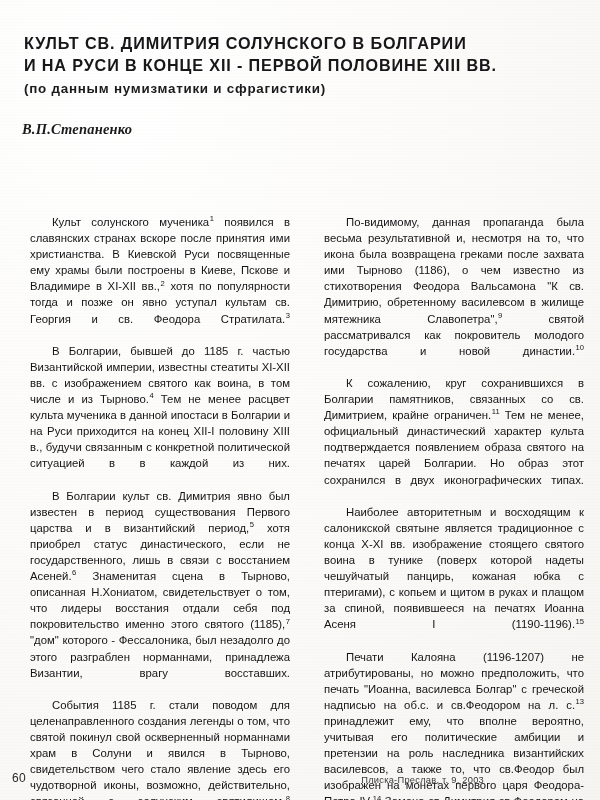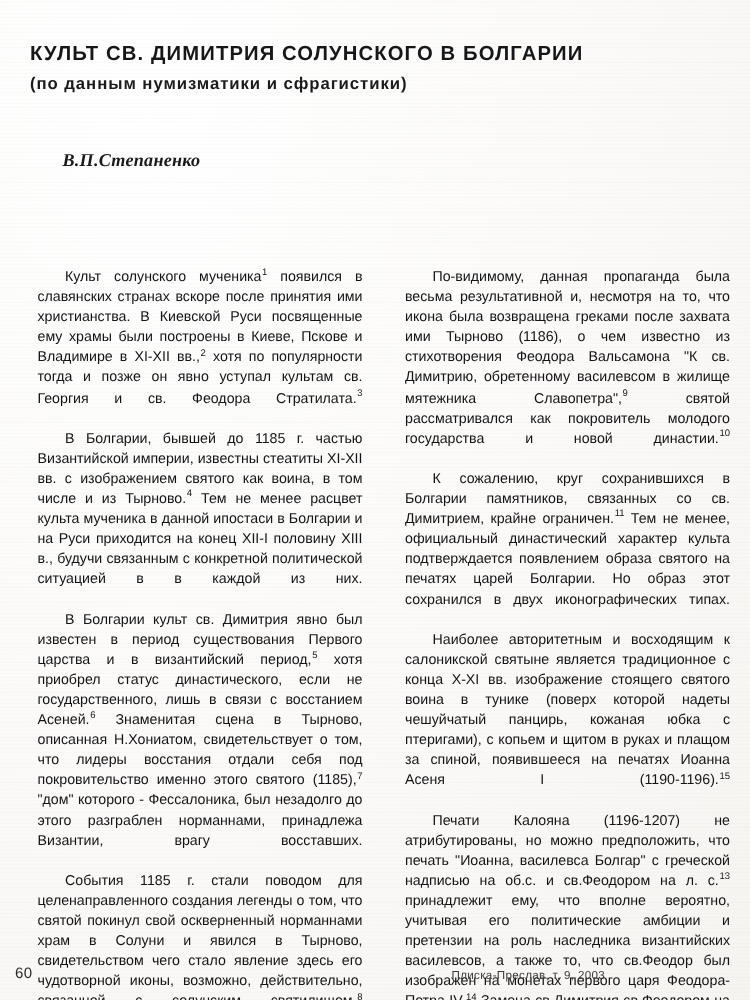--- a/index.html
+++ b/index.html
@@ -67,21 +67,20 @@
   .author {
     position: absolute;
     left: 22px;
     top: 121px;
     font-family: "Liberation Serif", serif;
     font-style: italic;
     font-weight: bold;
     font-size: 14.5px;
     letter-spacing: 0.2px;
     color: #1a1a1a;
-    margin-left: 28px;
   }
 
   
   .col {
     position: absolute;
     top: 214px;
     width: 272px;
     font-family: "Liberation Sans", sans-serif;
     font-size: 11.35px;
     line-height: 16.1px;
@@ -147,20 +146,21 @@
 </style>
 </head>
 <body>
 
 <div class="page"></div>
 
 <div class="content">
 
   <div class="title-block">
     <div class="title-line l1">КУЛЬТ СВ. ДИМИТРИЯ СОЛУНСКОГО В БОЛГАРИИ</div>
+    <div class="title-line l2">И НА РУСИ В КОНЦЕ   XII - ПЕРВОЙ ПОЛОВИНЕ XIII ВВ.</div>
     <div class="title-sub">(по данным нумизматики и сфрагистики)</div>
   </div>
 
   <div class="author">В.П.Степаненко</div>
 
   <div class="col col-left">
     <p class="para">Культ солунского мученика<sup>1</sup> появился в славянских странах вскоре после принятия ими христианства. В Киевской Руси посвященные ему храмы были построены в Киеве, Пскове и Владимире в XI-XII вв.,<sup>2</sup> хотя по популярности тогда и позже он явно уступал культам св. Георгия и св. Феодора Стратилата.<sup>3</sup></p>
     <p class="para">В Болгарии, бывшей до 1185 г. частью Византийской империи, известны стеатиты XI-XII вв. с изображением святого как воина, в том числе и из Тырново.<sup>4</sup> Тем не менее расцвет культа мученика в данной ипостаси в Болгарии и на Руси приходится на конец XII-I половину XIII в., будучи связанным с конкретной политической ситуацией в в каждой из них.</p>
     <p class="para">В Болгарии культ св. Димитрия явно был известен в период существования Первого царства и в византийский период,<sup>5</sup> хотя приобрел статус династического, если не государственного, лишь в связи с восстанием Асеней.<sup>6</sup> Знаменитая сцена в Тырново, описанная Н.Хониатом, свидетельствует о том, что лидеры восстания отдали себя под покровительство именно этого святого (1185),<sup>7</sup> "дом" которого - Фессалоника, был незадолго до этого разграблен норманнами, принадлежа Византии, врагу восставших.</p>
     <p class="para">События 1185 г. стали поводом для целенаправленного создания легенды о том, что святой покинул свой оскверненный норманнами храм в Солуни и явился в Тырново, свидетельством чего стало явление здесь его чудотворной иконы, возможно, действительно, связанной с солунским святилищем.<sup>8</sup></p>

